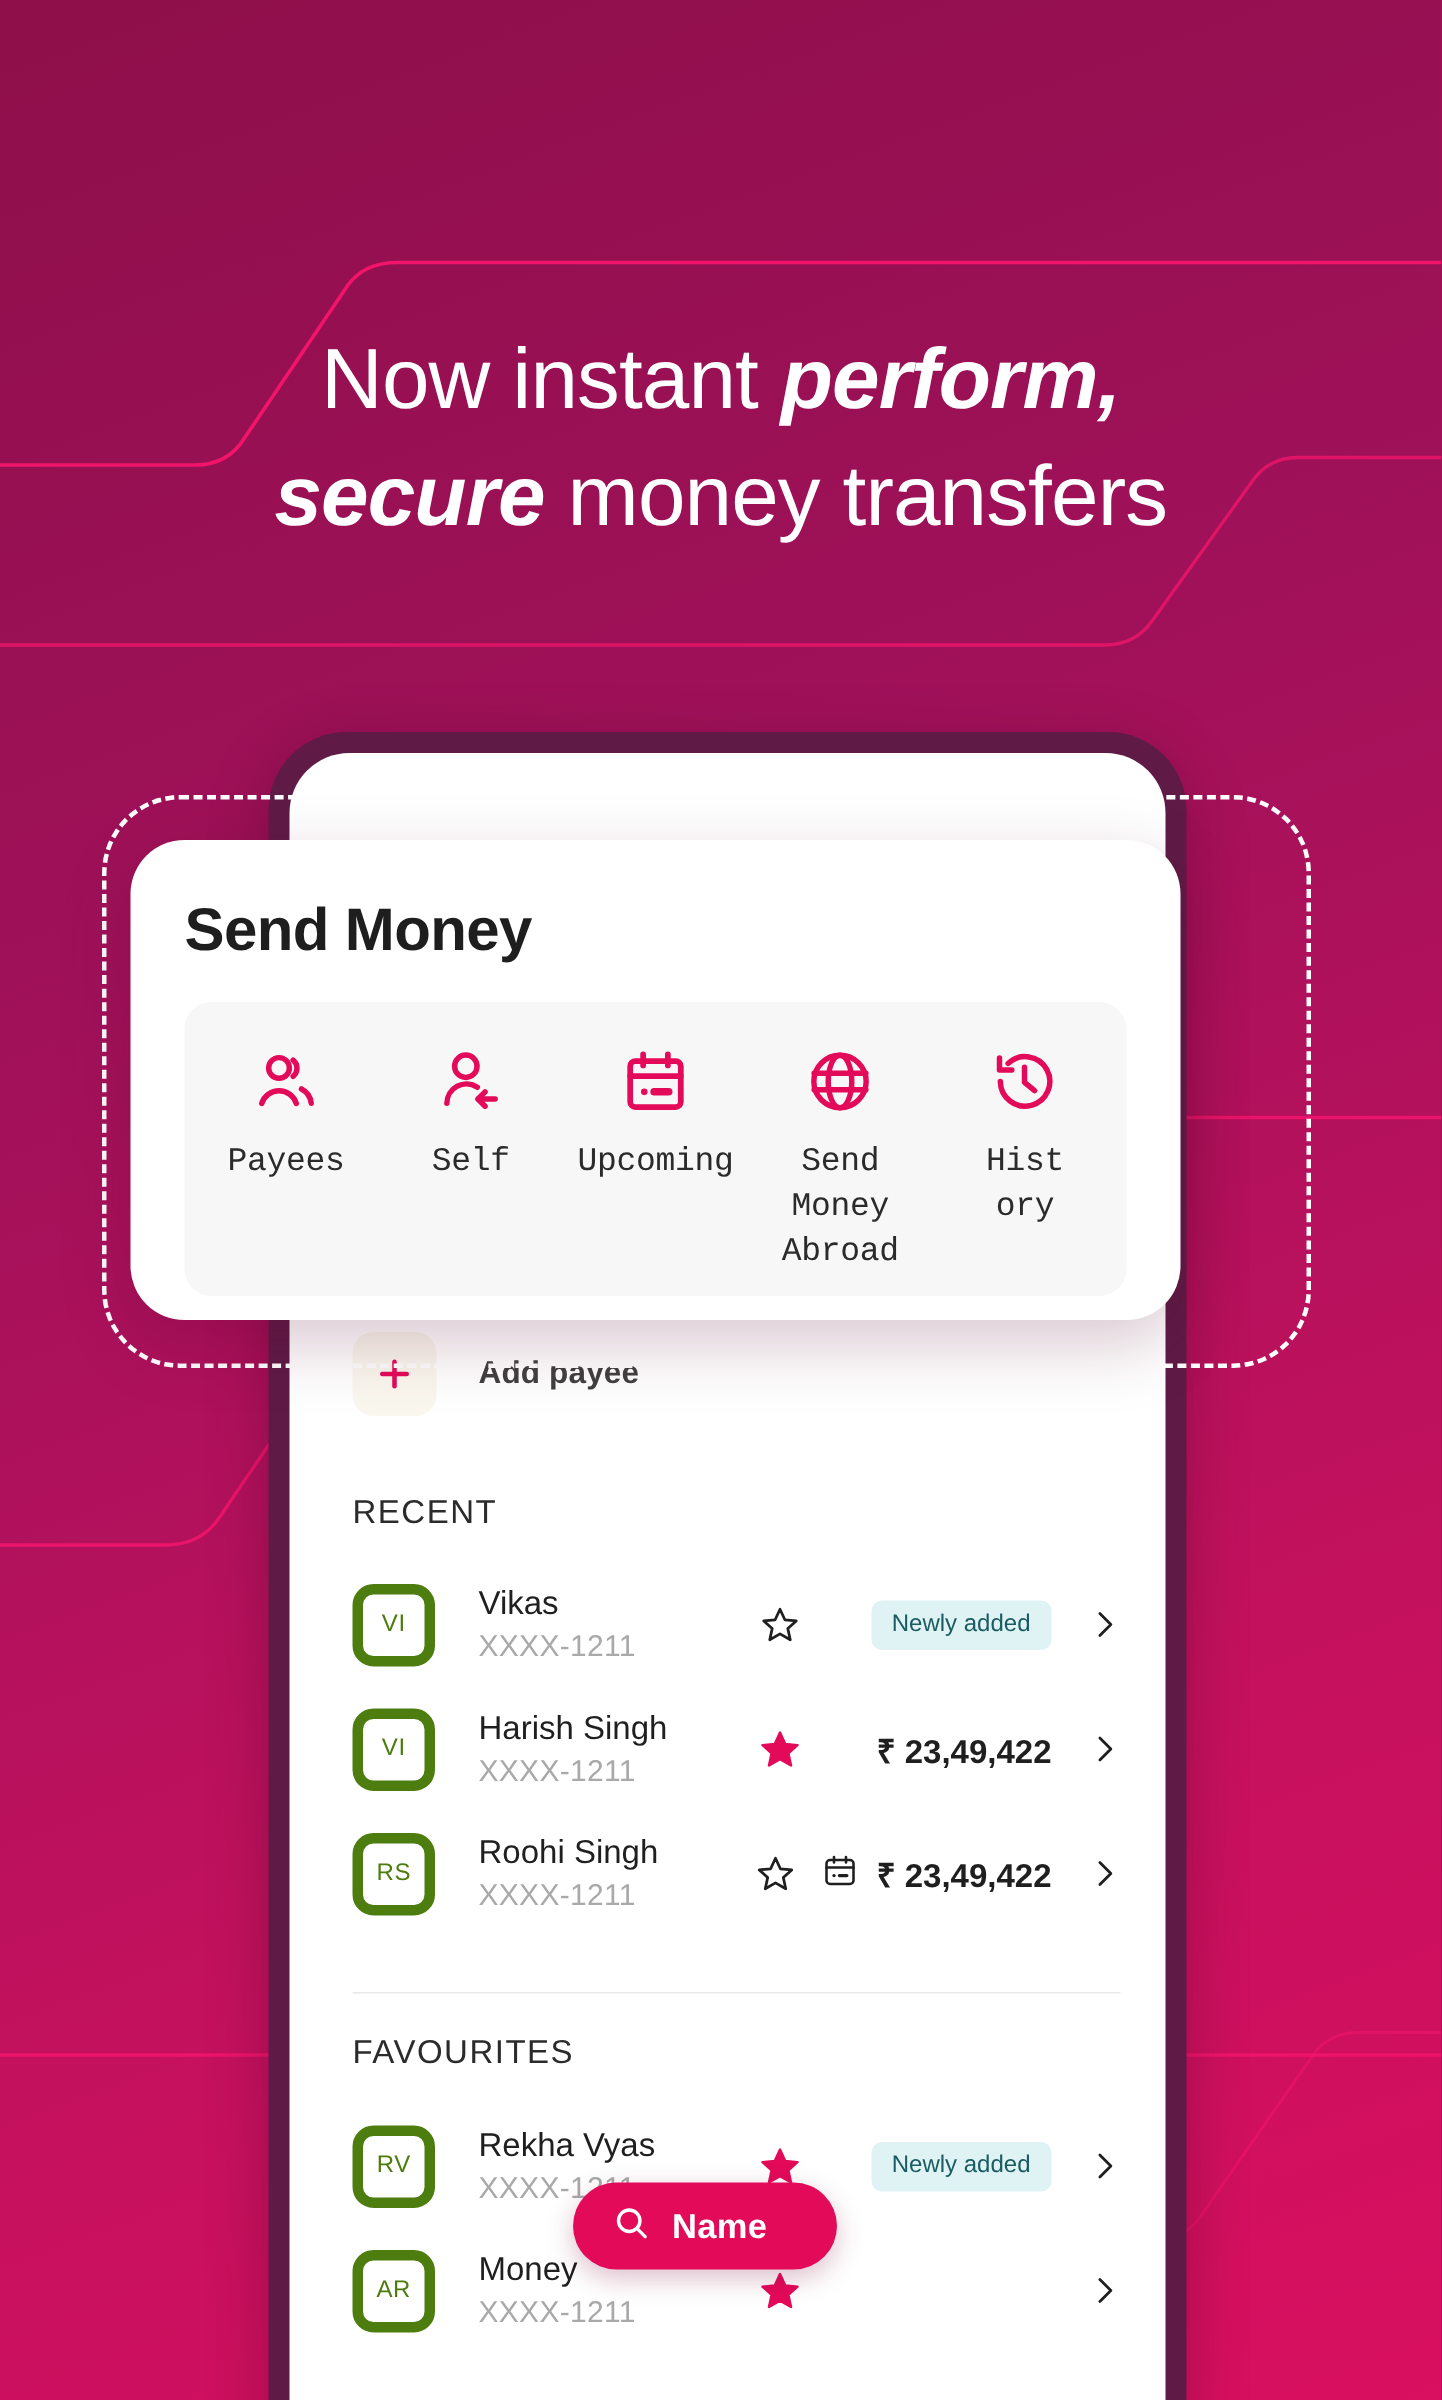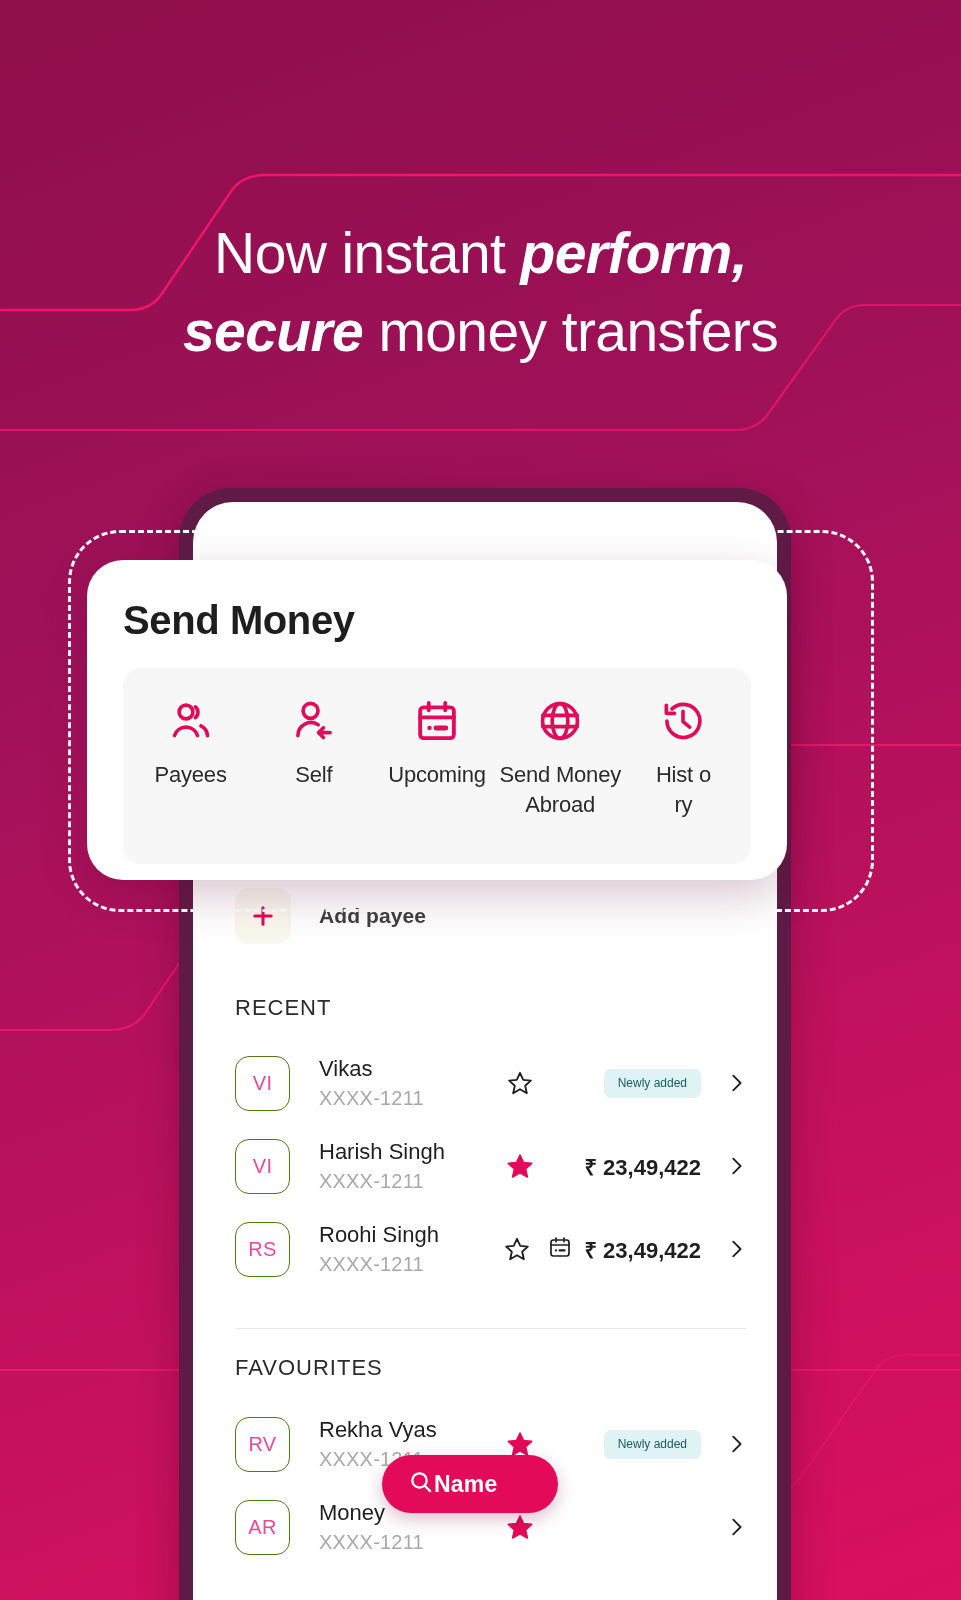--- a/index.html
+++ b/index.html
@@ -84,39 +84,39 @@
   }
   #div-1 { top:826px; }
 
   
   .payee-row {
     position:absolute; left:42px; width:512px; height:72px;
     display:flex; align-items:center;
   }
   .avatar {
     width:55px; height:55px; flex:0 0 55px;
-    border:1px solid #4d7c0f; border-radius:14px;
+    border:7px solid #4d7c0f; border-radius:14px;
     background:#fff;
     display:flex; align-items:center; justify-content:center;
-    font-size:20px; color:#ec4899; letter-spacing:.4px;
+    font-size:16px; color:#4d7c0f; letter-spacing:.4px;
   }
   .payee-texts { margin-left:29px; width:196px; }
   .payee-name { font-size:22px; color:#1f1f1f; line-height:30px; }
   .payee-acct { font-size:20px; color:#a9a9a9; line-height:29px; letter-spacing:.2px; }
   .row-right {
     margin-left:auto; display:flex; align-items:center; gap:0;
     height:100%;
   }
   .star-cell { width:62px; display:flex; align-items:center; justify-content:center; }
   .mid-cell  { min-width:150px; display:flex; align-items:center; justify-content:flex-end; gap:12px; }
   .chev-cell { width:46px; display:flex; align-items:center; justify-content:flex-end; }
   .amount { font-size:22px; font-weight:700; color:#1f1f1f; white-space:nowrap; }
   .badge {
     background:#dff2f4; color:#1a5c62;
-    font-size:12px; padding:7px 14px 8px; border-radius:7px;
+    font-size:16px; padding:7px 14px 8px; border-radius:7px;
     white-space:nowrap;
   }
 
   
   #hero-dash {
     position:absolute;
     left:68px; top:530px;
     width:806px; height:382px;
     border:3px dashed #ffffff;
     border-radius:52px;
@@ -134,20 +134,21 @@
     font-size:40px; font-weight:700; color:#1e1e1e;
     letter-spacing:-0.4px; line-height:52px;
   }
   #tabstrip {
     margin-top:22px;
     background:#f7f7f7;
     border-radius:18px;
     height:196px;
     display:flex; align-items:flex-start;
     padding:30px 6px 0 6px;
+    font-family:Liberation Mono, monospace;
   }
   .tab {
     flex:1 1 0; display:flex; flex-direction:column;
     align-items:center; gap:16px;
     cursor:pointer;
   }
   .tab-icon { height:46px; display:flex; align-items:center; justify-content:center; }
   .tab-label {
     font-size:22px; color:#2b2b2b; text-align:center;
     line-height:30px; letter-spacing:-0.2px;
@@ -156,21 +157,21 @@
   .tab.tab-wide .tab-label { max-width:160px; }
   .tab.tab-narrow .tab-label { max-width:56px; word-break:break-all; }
 
   
   #search-pill {
     position:absolute;
     left:382px; top:1455px;
     width:176px; height:58px;
     background:#e30a5a;
     border-radius:29px;
-    display:flex; align-items:center; 
+    display:flex; align-items:center; gap:14px;
     padding-left:26px;
     box-shadow:0 6px 18px rgba(120,0,50,.25);
   }
   #search-pill-label {
     color:#ffffff; font-size:23px; font-weight:700; letter-spacing:.2px;
   }
 </style>
 </head>
 <body>
 

